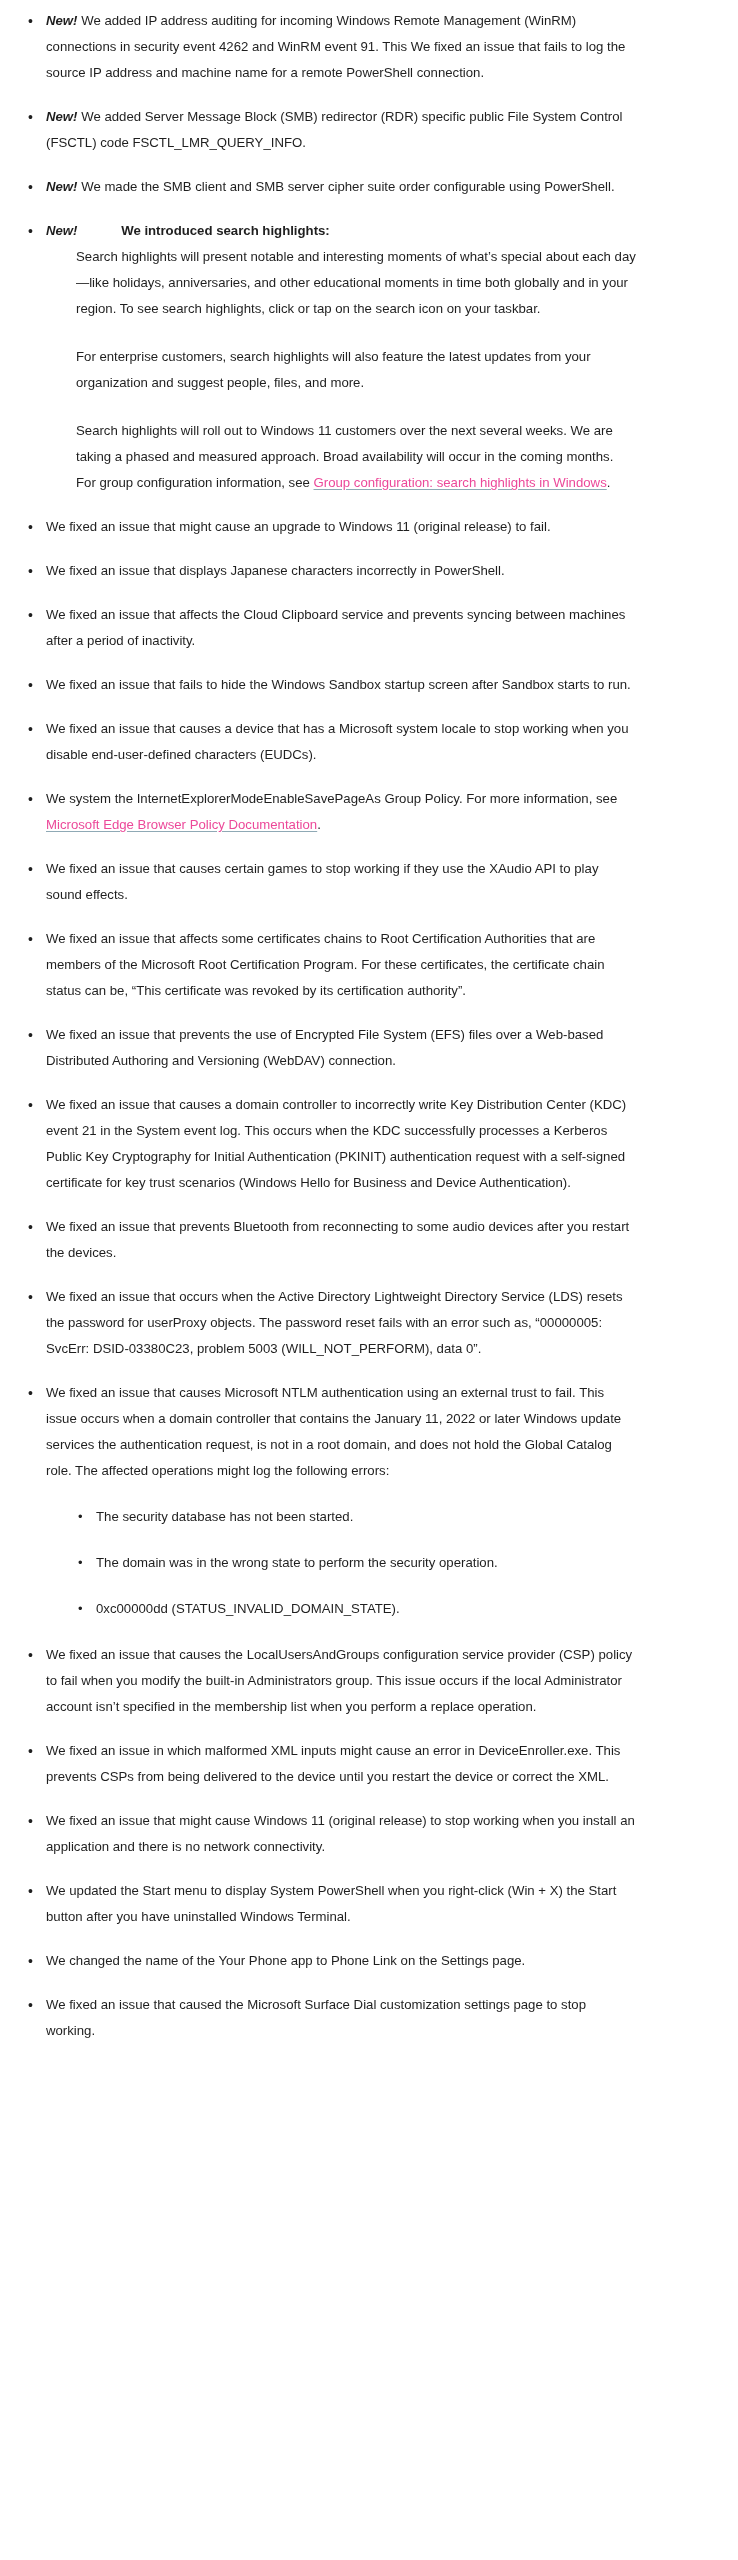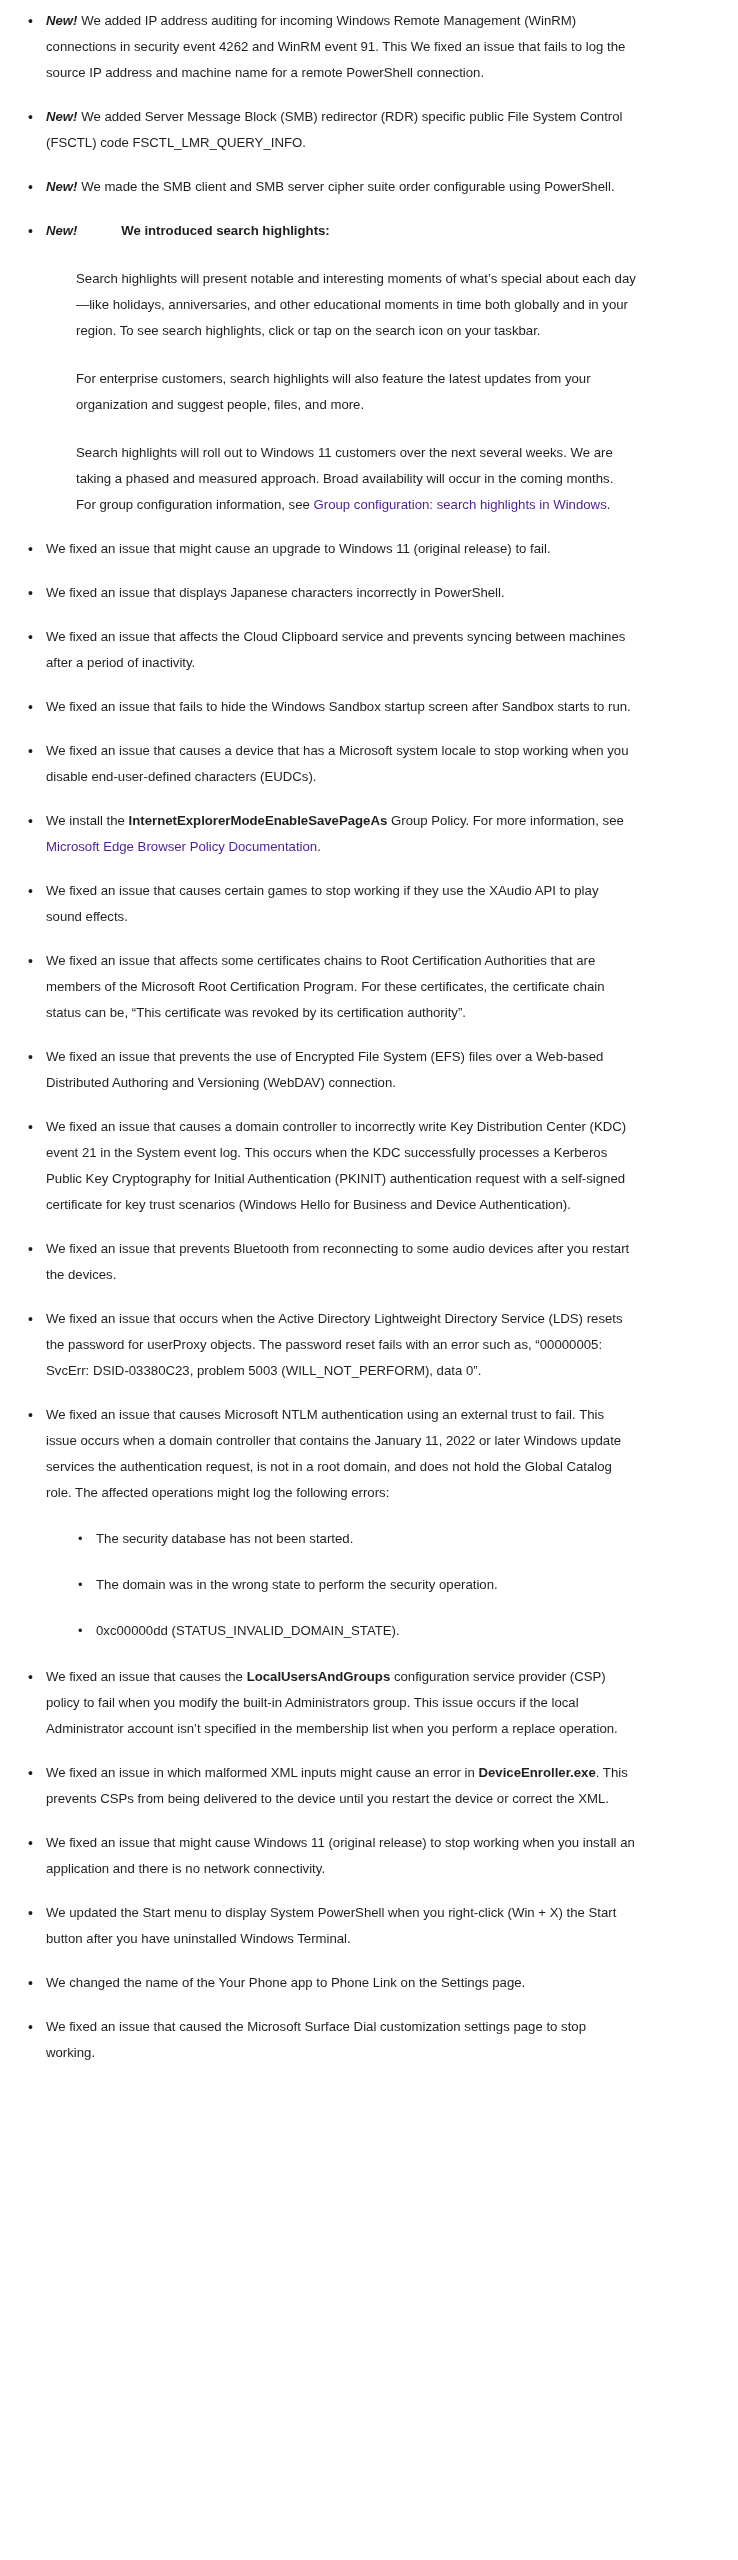--- a/index.html
+++ b/index.html
@@ -40,29 +40,29 @@
     top: 0;
     font-size: 14px;
     line-height: 26px;
     color: #1f1f1f;
   }
   .newtag {
     font-style: italic;
     font-weight: bold;
   }
   .bold { font-weight: bold; margin-left: 40px; }
-  .strongtext { font-weight: bold; }
+  .strongtext { font-weight: normal; }
   a.doclink, .doclink {
-    color: #4c1d95;
+    color: #ec4899;
+    text-decoration: underline;
     text-decoration-color: #8fa9b5;
     text-underline-offset: 2px;
     cursor: pointer;
   }
   .nested-block {
-    margin-top: 22px;
     padding-left: 30px;
   }
   .nested-block p {
     margin: 0 0 22px 0;
     font-size: 13.2px;
     line-height: 26px;
     color: #1f1f1f;
   }
   .nested-block p:last-child { margin-bottom: 4px; }
 
@@ -137,21 +137,21 @@
 
     <li class="bullet">
       <span>We fixed an issue that fails to hide the Windows Sandbox startup screen after Sandbox starts to run.</span>
     </li>
 
     <li class="bullet">
       <span>We fixed an issue that causes a device that has a Microsoft system locale to stop working when you disable end-user-defined characters (EUDCs).</span>
     </li>
 
     <li class="bullet">
-      <span>We install the </span><span class="strongtext">InternetExplorerModeEnableSavePageAs</span><span> Group Policy. For more information, see </span><a class="doclink">Microsoft Edge Browser Policy Documentation</a><span>.</span>
+      <span>We system the </span><span class="strongtext">InternetExplorerModeEnableSavePageAs</span><span> Group Policy. For more information, see </span><a class="doclink">Microsoft Edge Browser Policy Documentation</a><span>.</span>
     </li>
 
 
 
     <li class="bullet">
       <span>We fixed an issue that causes certain games to stop working if they use the XAudio API to play sound effects.</span>
     </li>
 
     <li class="bullet">
       <span>We fixed an issue that affects some certificates chains to Root Certification Authorities that are members of the Microsoft Root Certification Program. For these certificates, the certificate chain status can be, “This certificate was revoked by its certification authority”.</span>

